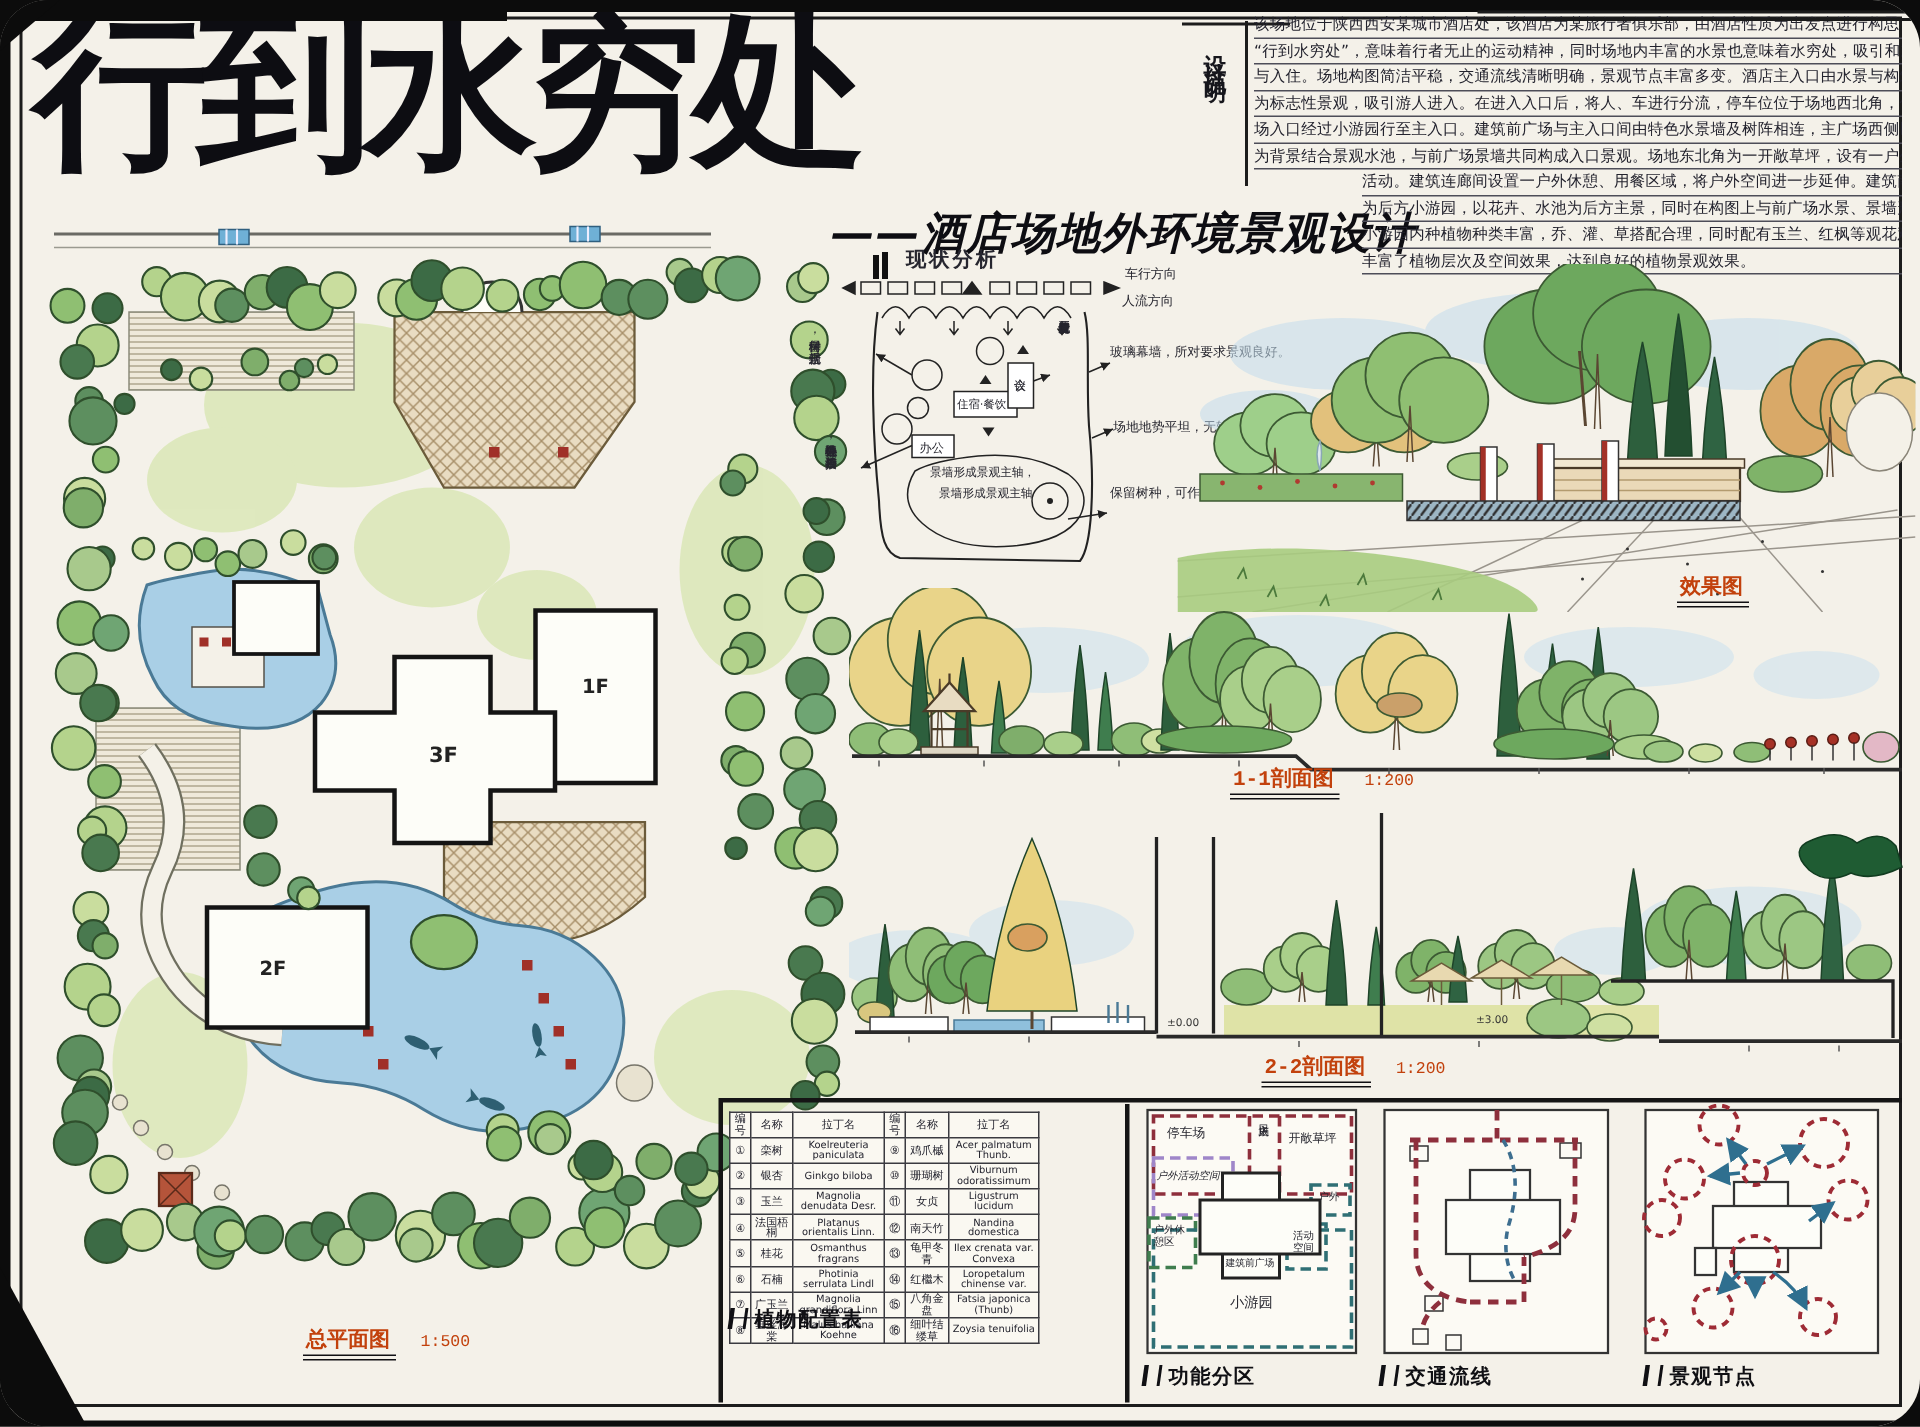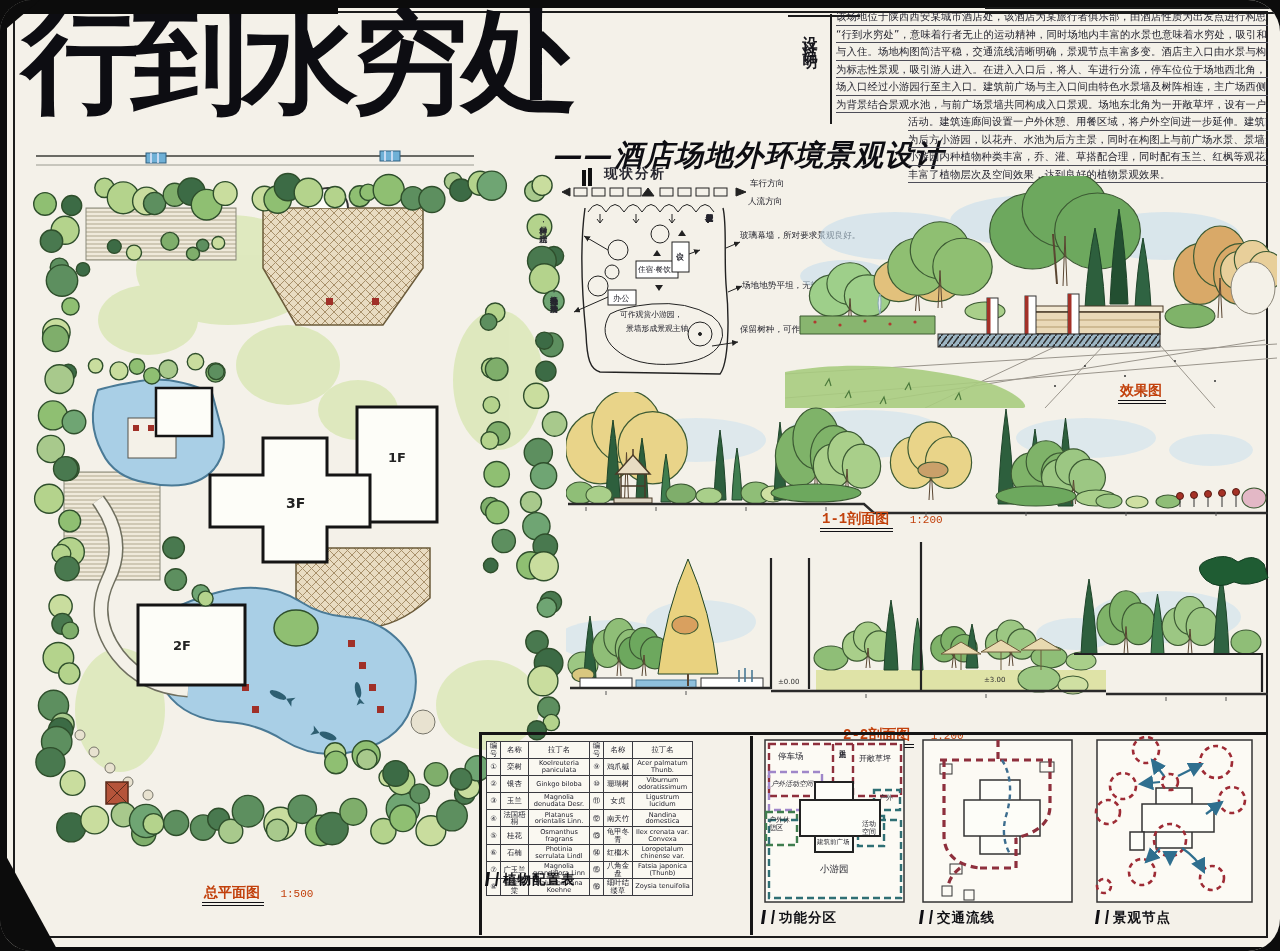--- a/index.html
+++ b/index.html
@@ -365,21 +365,21 @@
   </svg>
   <div class="abs alabel" style="left:72px;top:1px;font-size:13.5px;font-weight:bold;letter-spacing:2px;">现状分析</div>
   <div class="abs alabel" style="left:218px;top:14px;">车行方向</div>
   <div class="abs alabel" style="left:216px;top:32px;">人流方向</div>
   <div class="abs alabel vert" style="left:6px;top:56px;height:110px;font-size:8.2px;">保留树种，结合景观。</div>
   <div class="abs alabel vert" style="left:0px;top:126px;height:108px;width:26px;font-size:8px;">单独毛坯办公楼旁边，与户外接读场所。</div>
   <div class="abs alabel vert" style="left:158px;top:44px;height:86px;width:24px;font-size:7.6px;">会议厅所对位置需要景观视线设计</div>
   <div class="abs alabel" style="left:208px;top:66px;width:132px;">玻璃幕墙，所对要求景观良好。</div>
   <div class="abs alabel" style="left:210px;top:116px;width:120px;">场地地势平坦，无较大起伏。</div>
   <div class="abs alabel" style="left:208px;top:160px;width:112px;">保留树种，可作观赏主景。</div>
-  <div class="abs alabel" style="left:88px;top:146px;font-size:7.8px;">可作观赏小游园，</div>
+  <div class="abs alabel" style="left:88px;top:146px;font-size:7.8px;">景墙形成景观主轴，</div>
   <div class="abs alabel" style="left:94px;top:160px;font-size:7.8px;">景墙形成景观主轴</div>
   <div class="abs alabel" style="left:81px;top:129px;font-size:8.2px;">办公</div>
   <div class="abs alabel" style="left:106px;top:101px;font-size:7.6px;">住宿·餐饮</div>
   <div class="abs alabel vert" style="left:142px;top:82px;height:28px;font-size:8px;">会议</div>
 </div>
 
 <svg id="persp" class="abs" style="left:785px;top:176px;" width="492" height="232" viewBox="0 0 492 232">
   <defs>
     <pattern id="wchop" width="6" height="8" patternUnits="userSpaceOnUse">
       <rect width="6" height="8" fill="#9db6c4"></rect>
@@ -658,21 +658,21 @@
     <path d="M375,112 L395,100 L415,112 Z M415,110 L435,98 L455,110 Z M455,108 L475,96 L495,108 Z" fill="#e8d9b0" stroke="#6b5b3a"></path>
     <path d="M395,112 v16 M435,110 v18 M475,108 v20" stroke="#6b5b3a"></path>
   </g>
   <path d="M508,112 H696 V150" stroke="#222" stroke-width="2.2" fill="none"></path>
   <path d="M640,38 q-14,-14 2,-20 q18,-8 30,2 q16,-10 26,2 l4,14 q-20,10 -34,4 q-16,8 -28,-2 z" fill="#1f5c33" stroke="#113c20"></path>
   <path d="M4,146 H205 M205,149 H540 M540,152 H702" stroke="#2a2a2a" stroke-width="2.5"></path>
   <path d="M40,149 v4 M120,149 v4 M300,152 v4 M420,152 v4 M600,155 v4 M660,155 v4" stroke="#555"></path>
   <text class="lv" x="212" y="142" font-size="7.5" fill="#333">±0.00</text>
   <text class="lv" x="418" y="140" font-size="7.5" fill="#333">±3.00</text>
 </svg>
-<div class="abs cap" style="left:841px;top:726px;">
+<div class="abs cap" style="left:841px;top:702px;">
   <span class="ul">2-2剖面图</span>
   <span class="scale">1:200</span>
 </div>
 
 <div class="abs" style="left:482px;top:732px;width:786px;height:3px;background:#151515;"></div>
 <div class="abs" style="left:479px;top:732px;width:3px;height:203px;background:#151515;"></div>
 <div class="abs" style="left:750px;top:736px;width:3px;height:199px;background:#151515;"></div>
 
 <table class="plants abs" style="left:486px;top:741px;">
   <colgroup>

